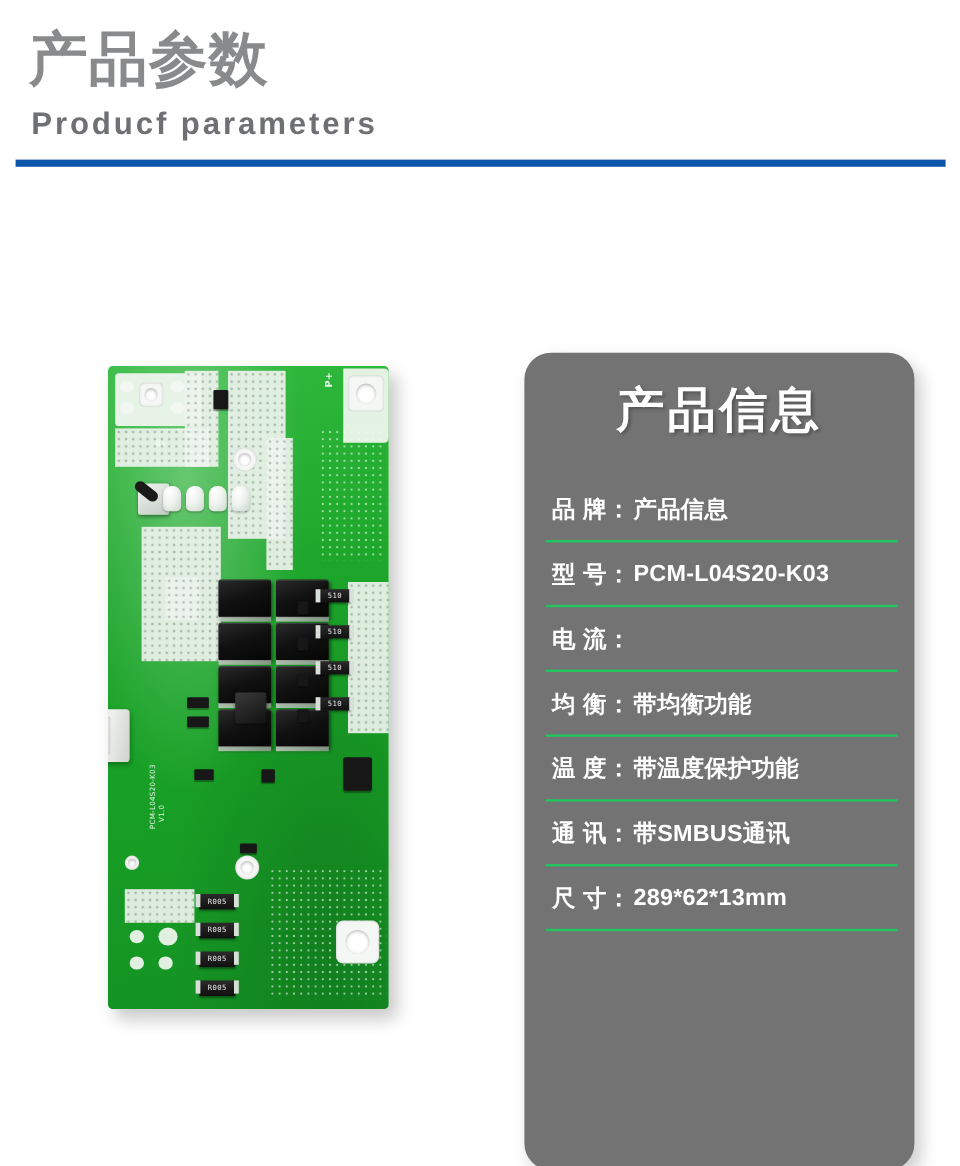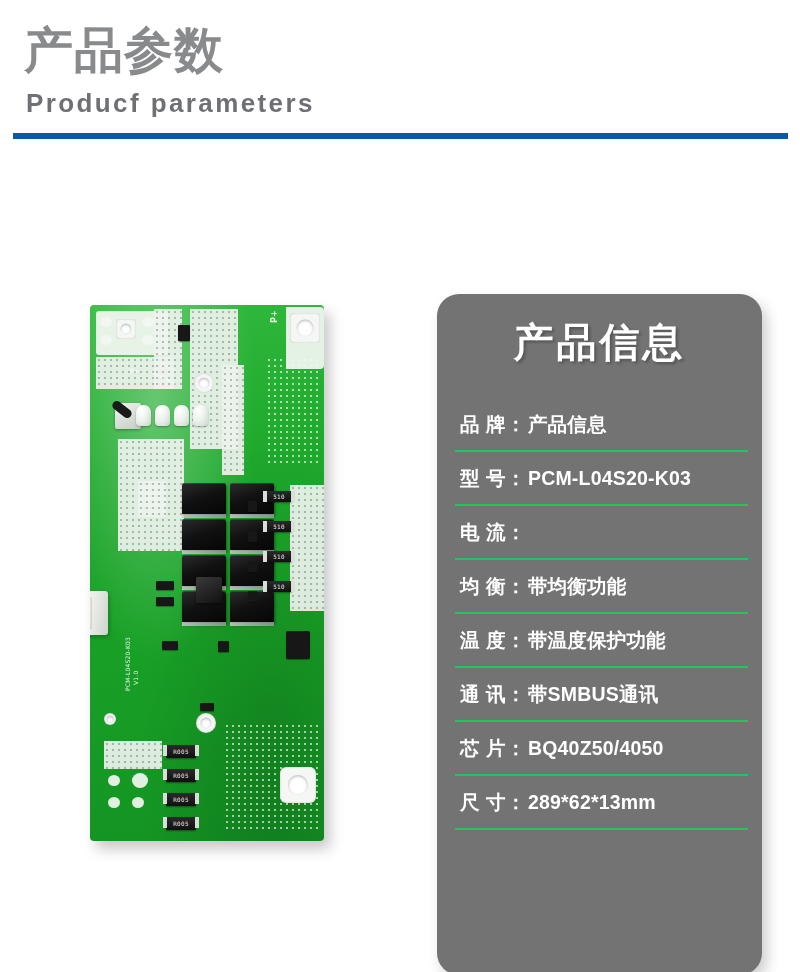--- a/index.html
+++ b/index.html
@@ -399,21 +399,17 @@
     </div>
     <div class="spec-row">
       <span class="spec-label">温 度：</span>
       <span class="spec-value">带温度保护功能</span>
     </div>
     <div class="spec-row">
       <span class="spec-label">通 讯：</span>
       <span class="spec-value">带SMBUS通讯</span>
     </div>
     <div class="spec-row">
-      <span class="spec-label">芯 片：</span>
-      <span class="spec-value">BQ40Z50/4050</span>
-    </div>
-    <div class="spec-row">
       <span class="spec-label">尺 寸：</span>
       <span class="spec-value">289*62*13mm</span>
     </div>
   </div>
 </section>
 
 </body></html>

